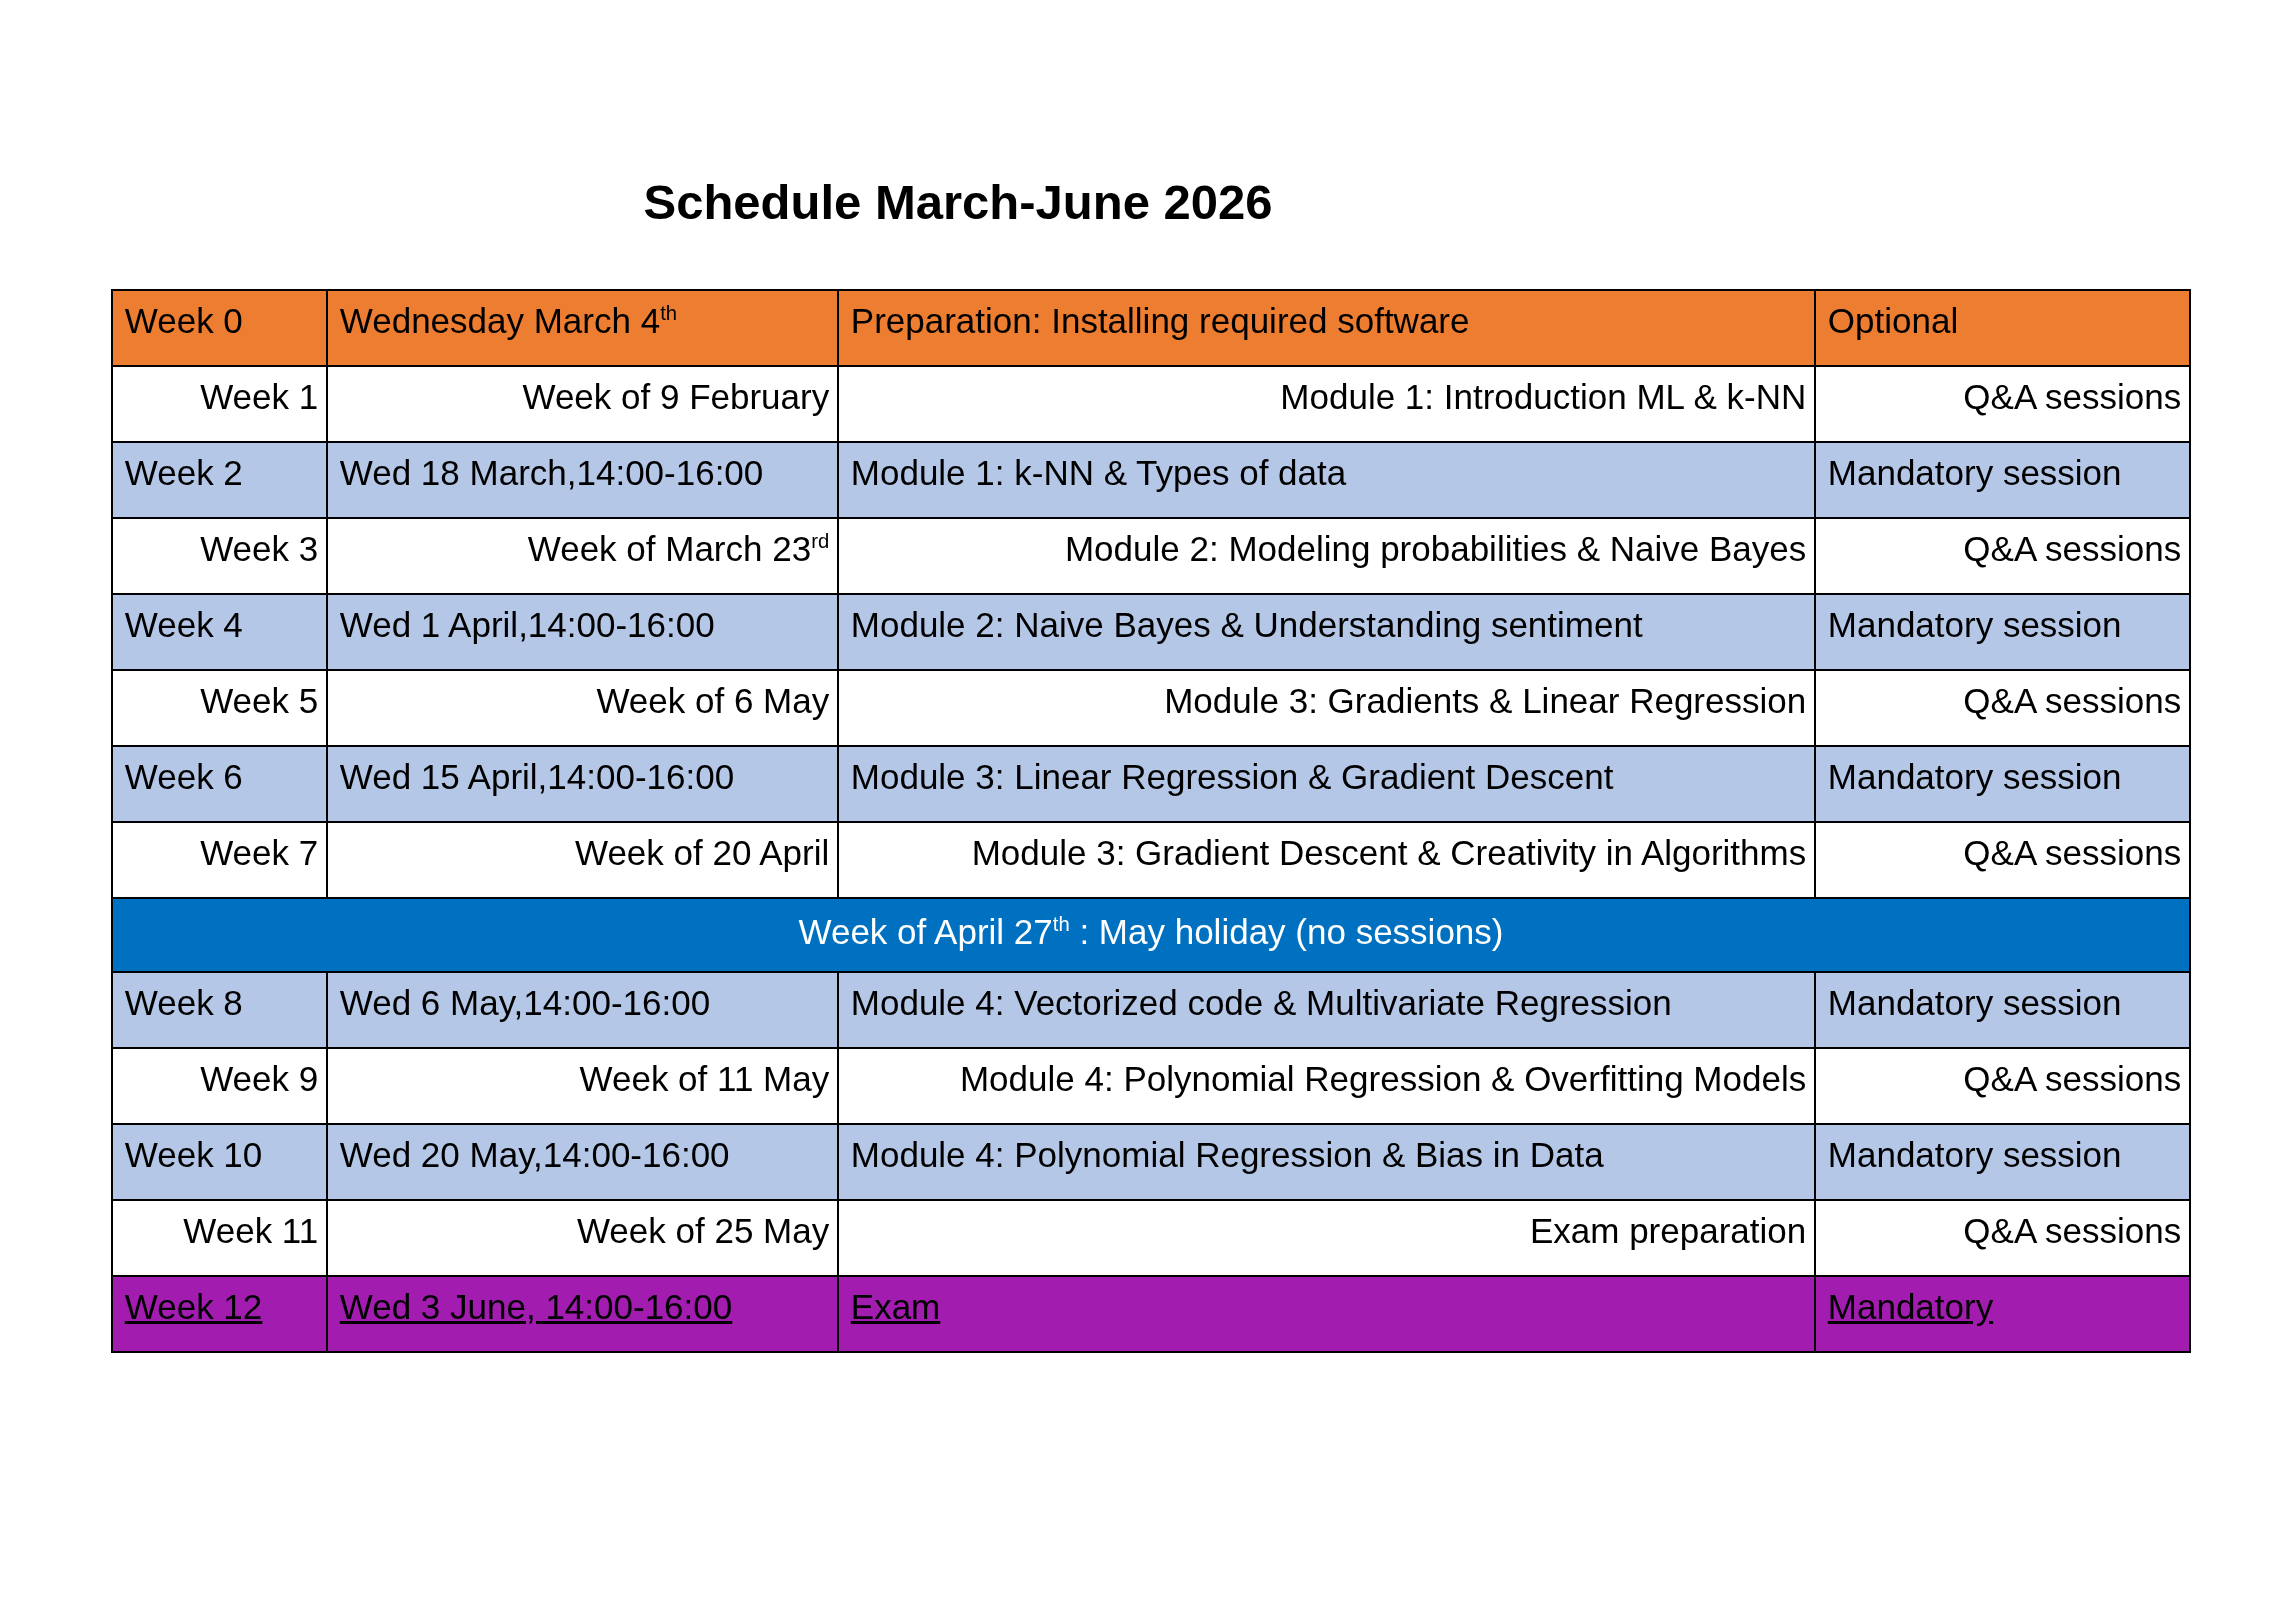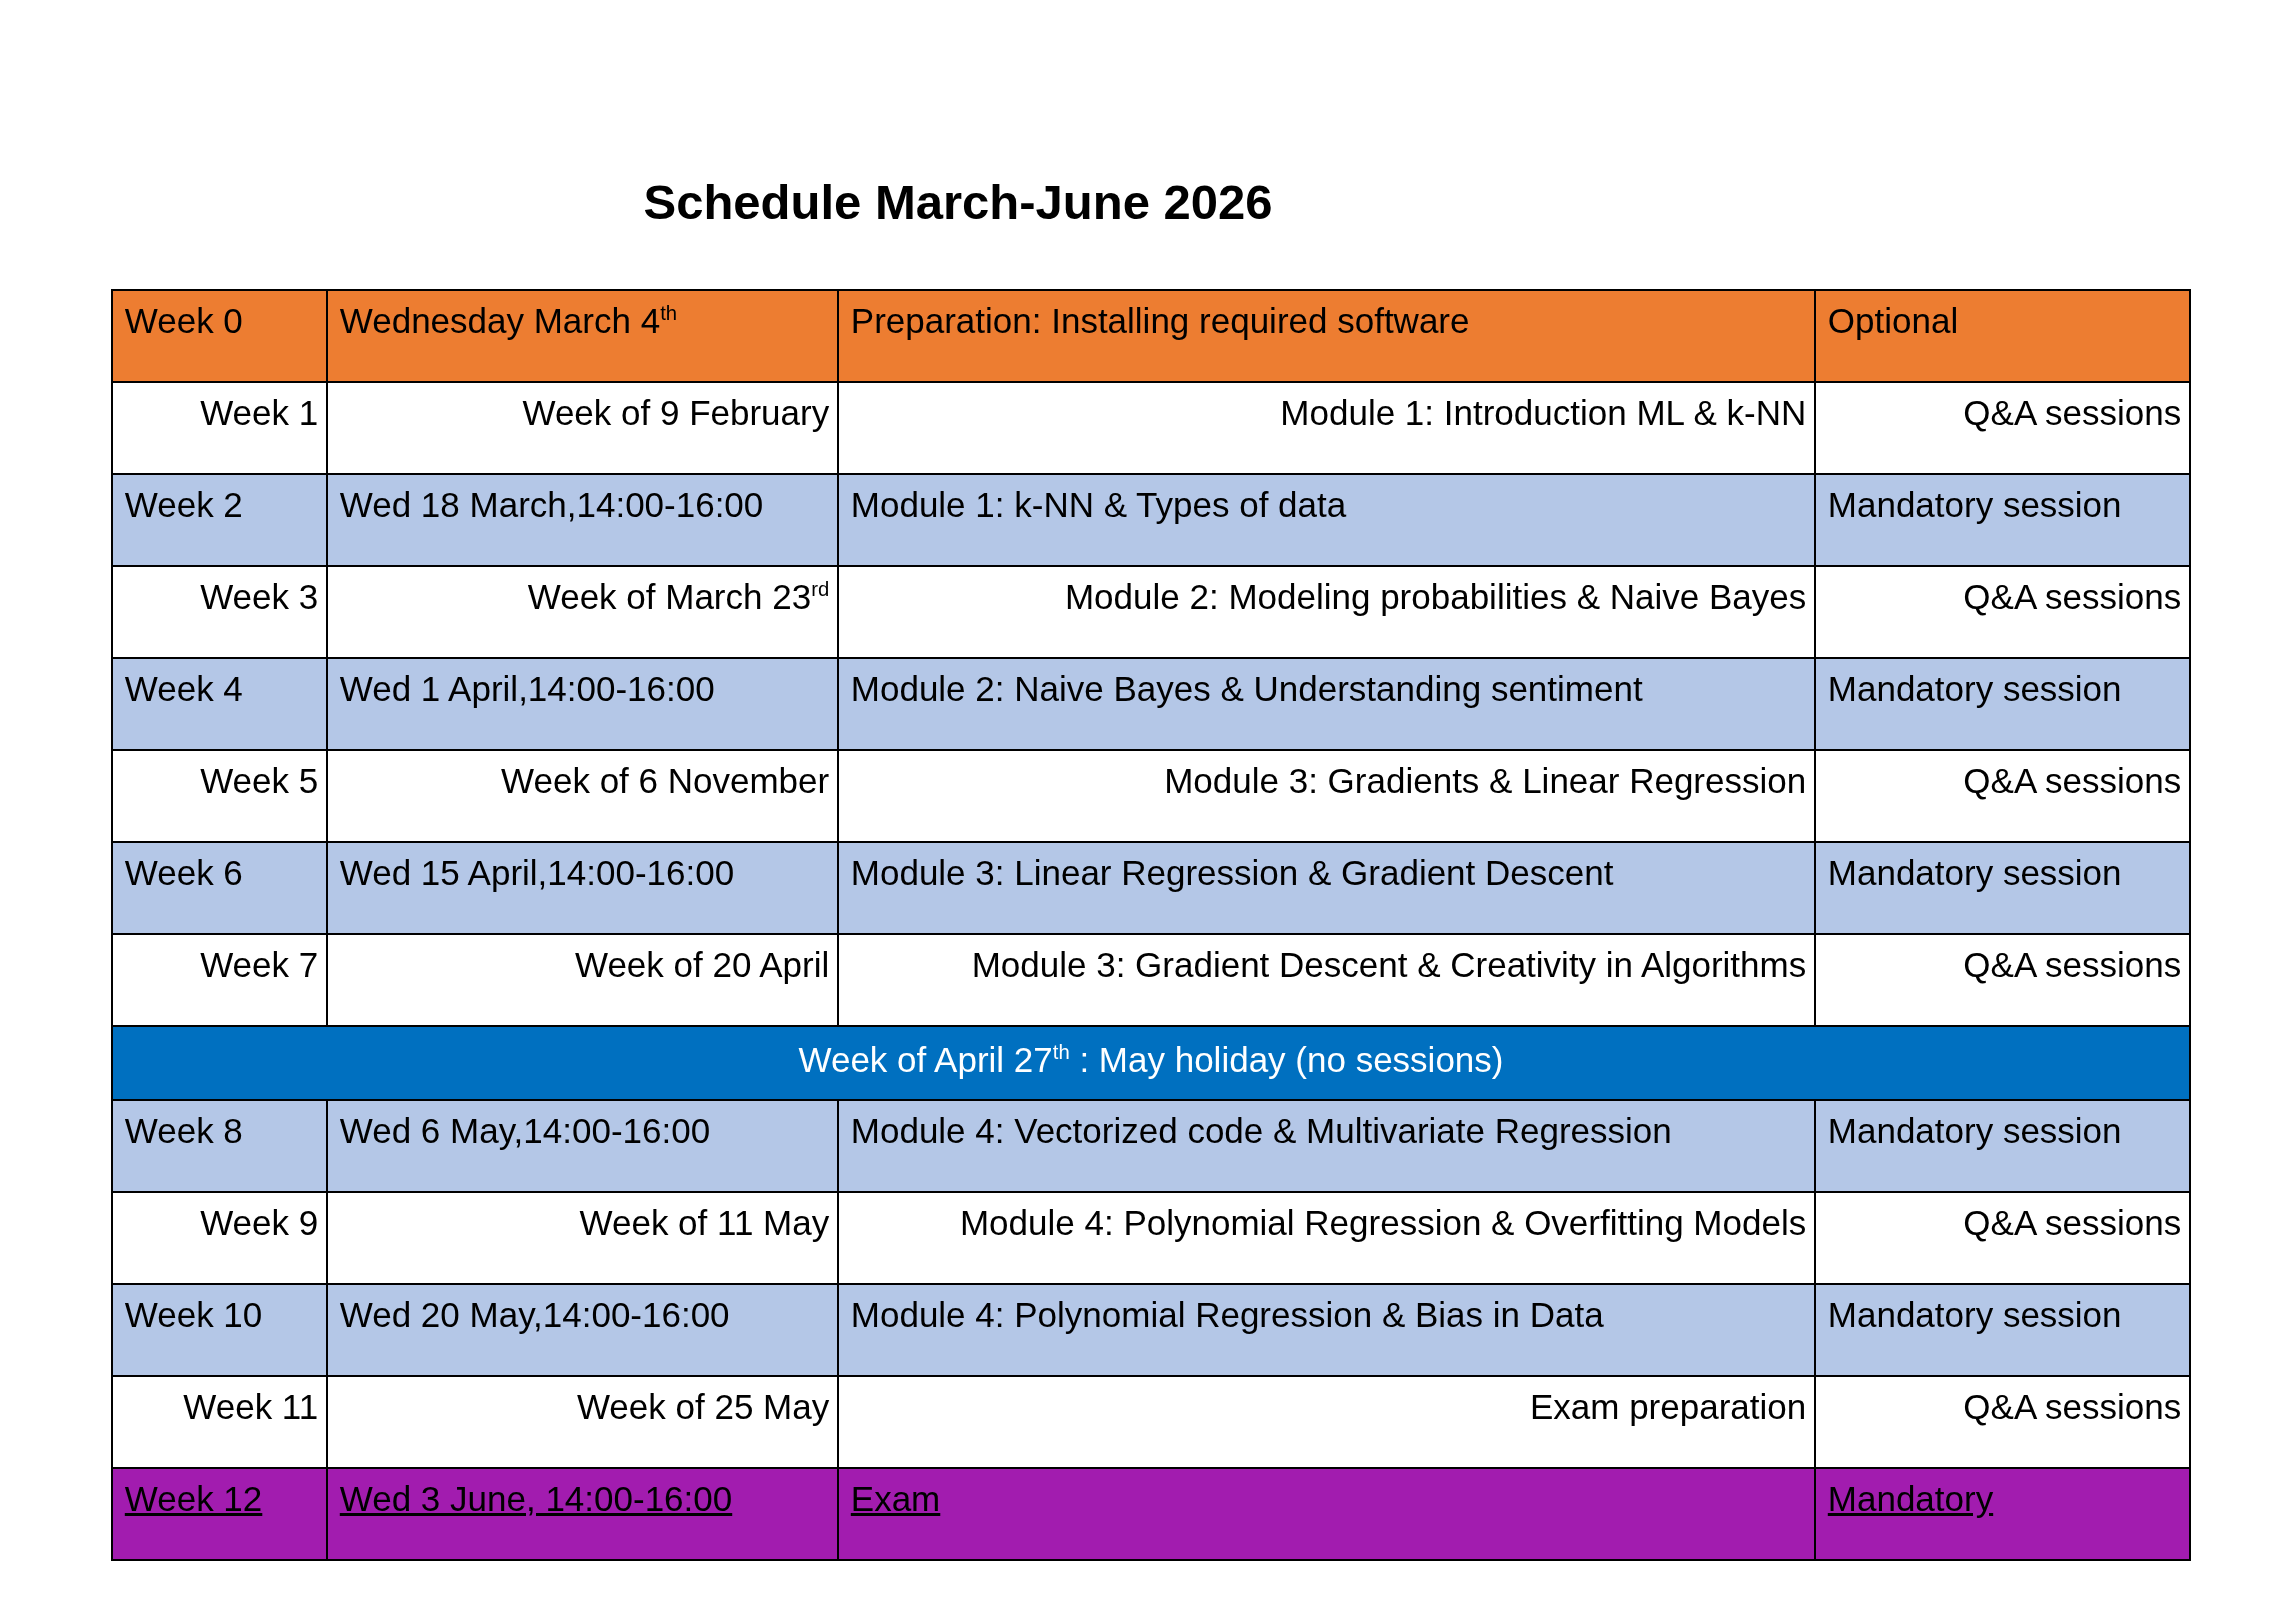--- a/index.html
+++ b/index.html
@@ -40,21 +40,21 @@
   table.schedule col.c4 { width: 375px; }
   table.schedule td {
     border: 2.9px solid #000000;
     vertical-align: top;
     padding: 7.8px 7.8px 3.9px 11.8px;
     font-size: 35px;
     line-height: 1.25;
     color: #000000;
     overflow: hidden;
   }
-  tr.regular { height: 92px; }
+  tr.regular { height: 76px; }
   tr.holiday-row { height: 74px; }
   tr.row-orange td { background: #ED7D31; }
   tr.row-white  td { background: #FFFFFF; text-align: right; }
   tr.row-blue   td { background: #B4C7E7; }
   tr.row-peach  td { background: #a21caf; text-decoration: underline; }
   tr.holiday-row td {
     background: #0070C0;
     color: #FFFFFF;
     text-align: center;
     vertical-align: middle;
@@ -112,21 +112,21 @@
 
       <tr class="regular row-blue">
         <td>Week 4</td>
         <td>Wed 1 April,14:00-16:00</td>
         <td>Module 2: Naive Bayes &amp; Understanding sentiment</td>
         <td>Mandatory session</td>
       </tr>
 
       <tr class="regular row-white">
         <td>Week 5</td>
-        <td>Week of 6 November</td>
+        <td>Week of 6 May</td>
         <td>Module 3: Gradients &amp; Linear Regression</td>
         <td>Q&amp;A sessions</td>
       </tr>
 
       <tr class="regular row-blue">
         <td>Week 6</td>
         <td>Wed 15 April,14:00-16:00</td>
         <td>Module 3: Linear Regression &amp; Gradient Descent</td>
         <td>Mandatory session</td>
       </tr>

